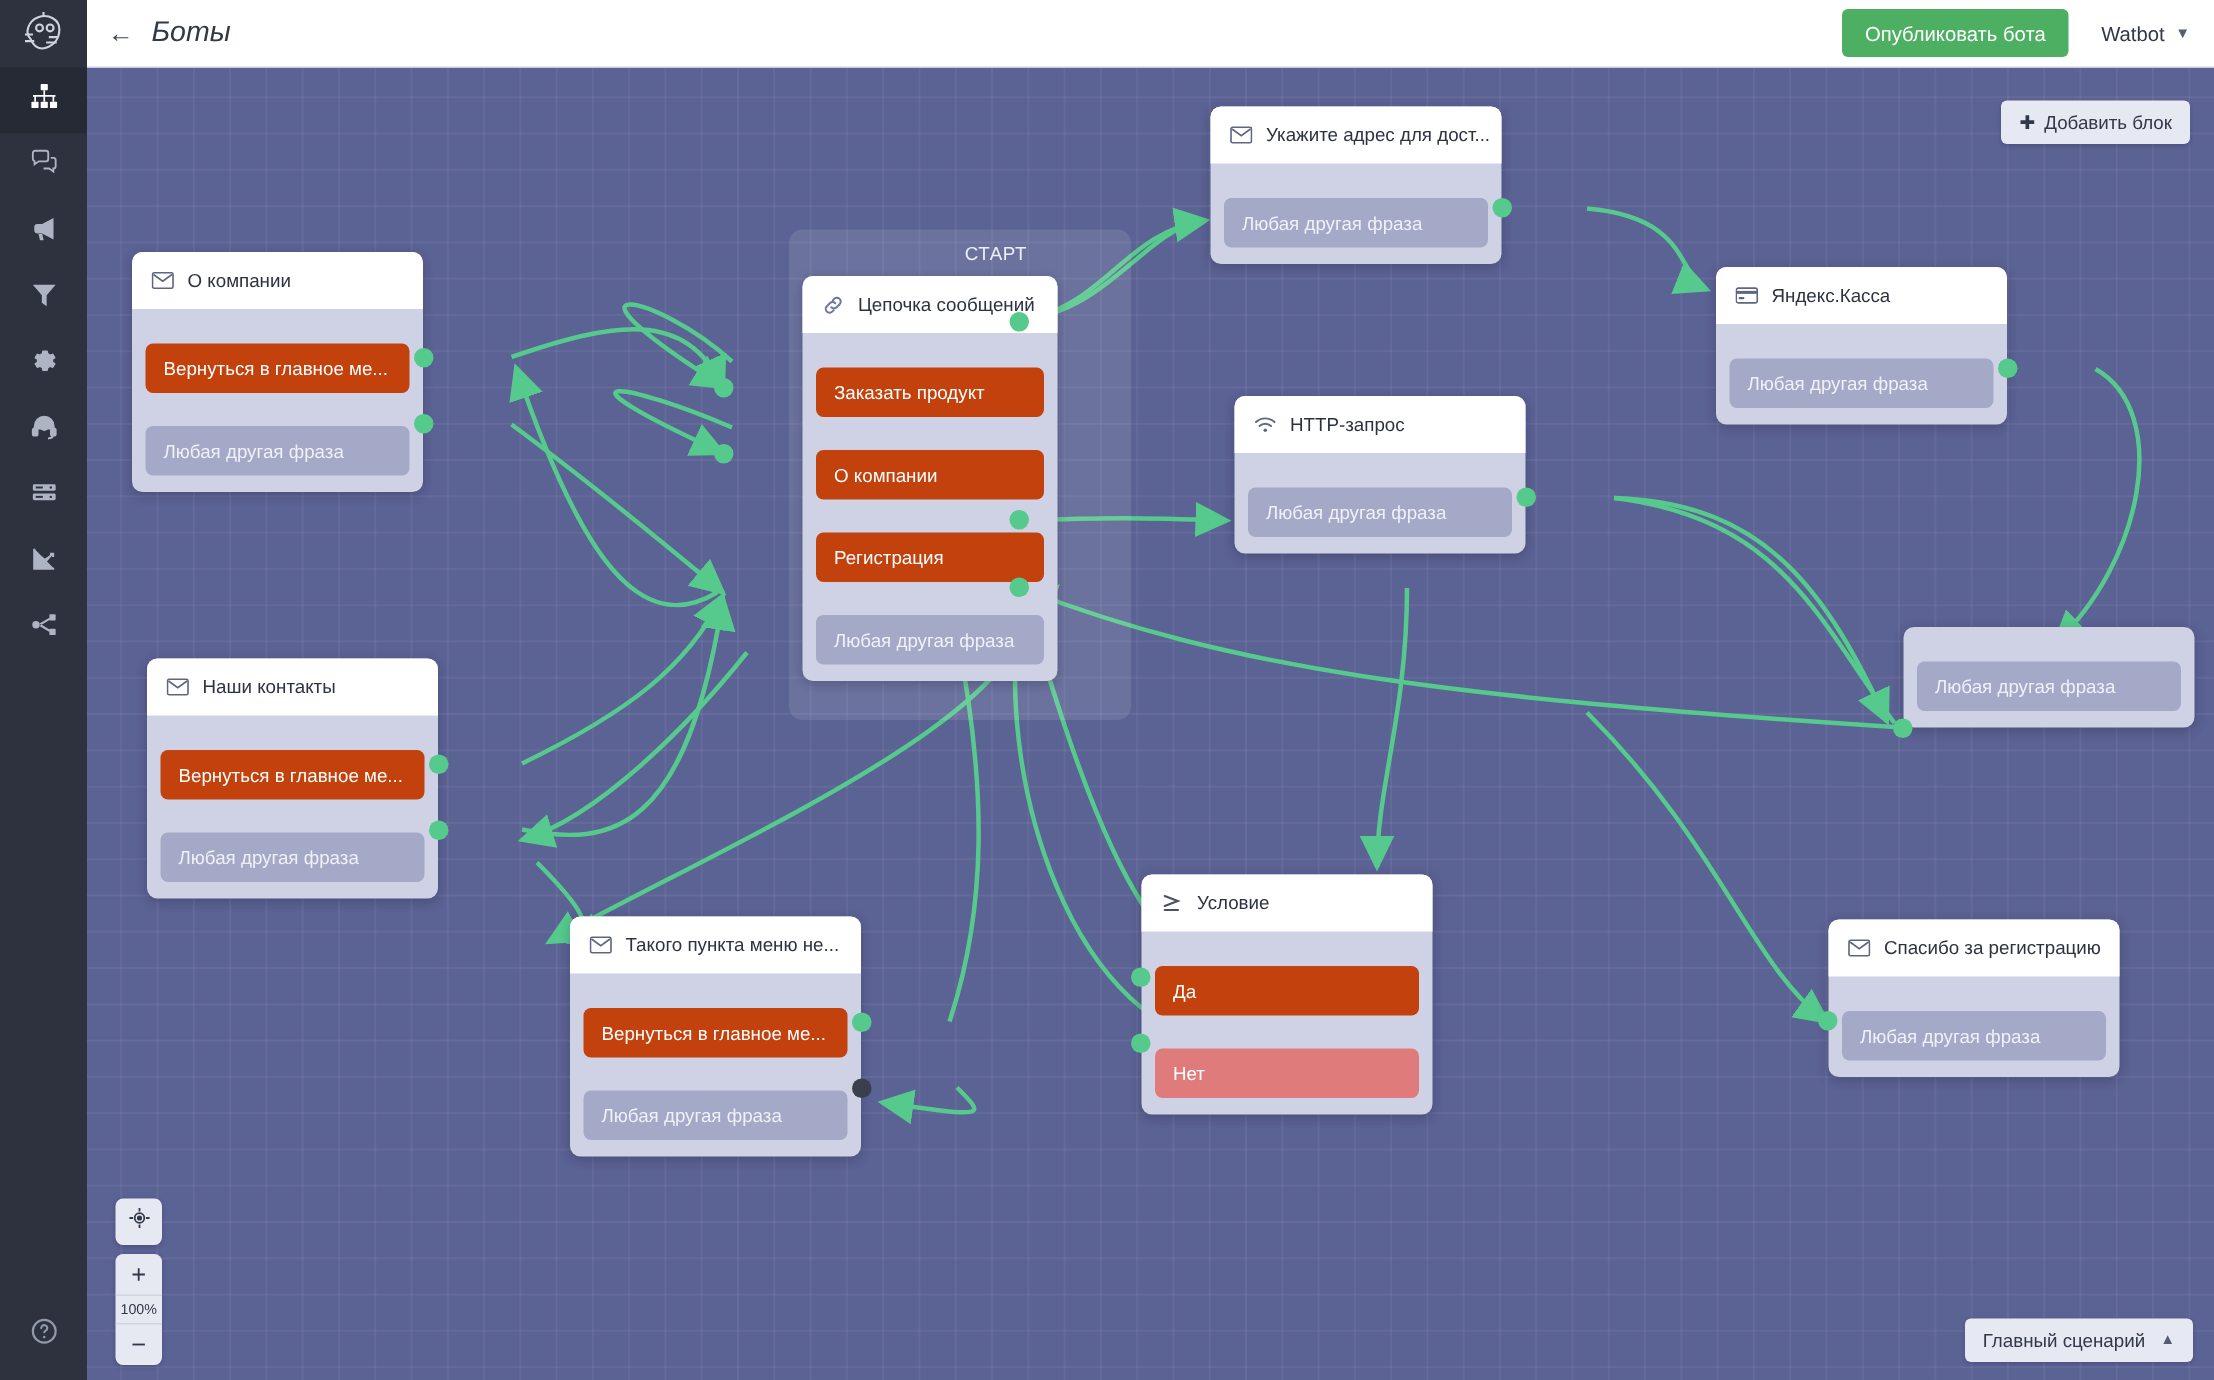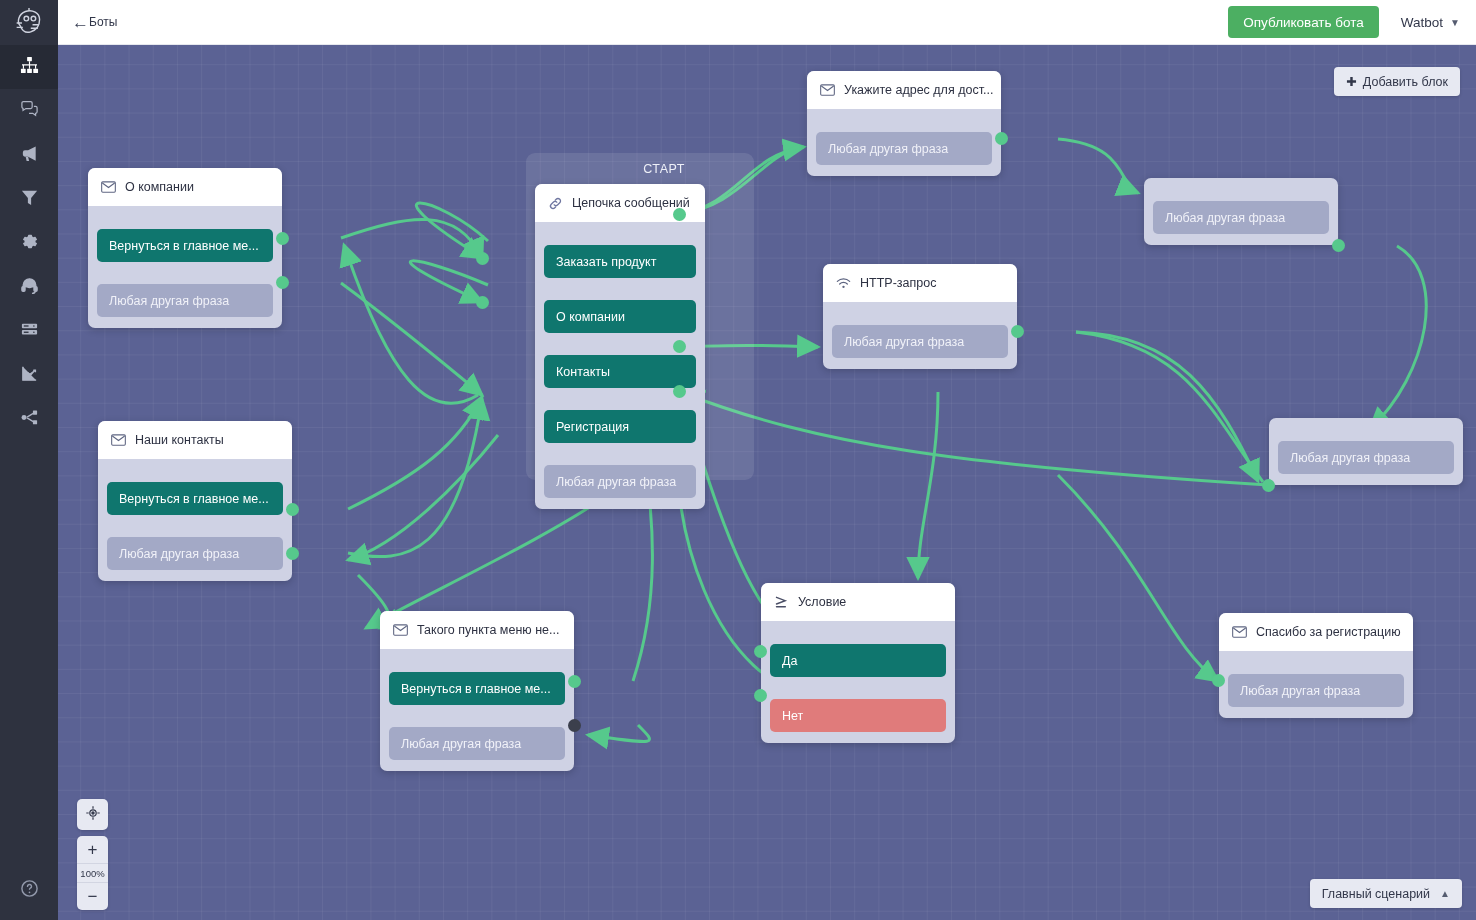--- a/index.html
+++ b/index.html
@@ -37,21 +37,21 @@
   
   .topbar {
     position: absolute; left: 58px; top: 0; width: 1418px; height: 45px;
     background: #ffffff; display: flex; align-items: center;
     z-index: 35; border-bottom: 1px solid #e6e8ee;
   }
   .back-arrow {
     margin-left: 14px; font-size: 17px; color: #3c4257; cursor: pointer;
     line-height: 1;
   }
-  .crumb { margin-left: 0; font-size: 12px; color: #2f3murky; }
+  .crumb { margin-left: 12px; font-size: 19px; color: #2f3murky; font-style: italic; }
   .crumb { color: #32374a; }
   .topbar-spacer { flex: 1; }
   .publish-btn {
     background: #4caf62; color: #fff; border: none; border-radius: 4px;
     height: 32px; padding: 0 15px; font-size: 13.5px; cursor: pointer;
     font-family: inherit;
   }
   .account {
     margin-left: 22px; margin-right: 16px; font-size: 13.5px; color: #32374a;
     display: flex; align-items: center; gap: 7px; cursor: pointer;
@@ -85,21 +85,21 @@
     white-space: nowrap; overflow: hidden;
   }
   .node-head .ic { flex: none; display: flex; align-items: center; color: #5f6682; }
   .node-body { padding: 9px 9px 11px 9px; display: flex; flex-direction: column; gap: 8px; }
   .btn-opt {
     height: 33px; border-radius: 5px; display: flex; align-items: center;
     padding: 0 12px; font-size: 12.5px; white-space: nowrap; overflow: hidden;
     cursor: pointer;
     margin-top: 14px;
   }
-  .btn-opt.dark   { background: #0f766e; color: #ffffff; }
+  .btn-opt.dark   { background: #c2410c; color: #ffffff; }
   .btn-opt.muted  { background: #a3a9c6; color: #f0f1f8; }
   .btn-opt.red    { background: #e07b7b; color: #ffffff; }
 
   
   .start-group {
     position: absolute; left: 468px; top: 108px; width: 228px; height: 327px;
     background: rgba(255,255,255,0.10); border-radius: 9px; z-index: 6;
   }
   .start-label {
     position: absolute; left: 468px; top: 117px; width: 228px;
@@ -341,21 +341,20 @@
           <svg viewBox="0 0 18 18" width="15" height="15" fill="none" stroke="#6f76a0" stroke-width="1.6" stroke-linecap="round">
               <path d="M7.4 10.6a3 3 0 004.3 0l2.4-2.4a3 3 0 10-4.3-4.3L8.7 5"></path>
               <path d="M10.6 7.4a3 3 0 00-4.3 0L3.9 9.8a3 3 0 104.3 4.3L9.3 13"></path>
             </svg>
         </span>
         <span>Цепочка сообщений</span>
       </div>
       <div class="node-body">
         <div class="btn-opt dark">Заказать продукт</div>
         <div class="btn-opt dark">О компании</div>
-        <div class="btn-opt dark">Контакты</div>
         <div class="btn-opt dark">Регистрация</div>
         <div class="btn-opt muted">Любая другая фраза</div>
       </div>
     </div>
     <div class="port" style="left:615px; top:163px;"></div>
     <div class="port" style="left:418px; top:207px;"></div>
     <div class="port" style="left:418px; top:251px;"></div>
     <div class="port" style="left:615px; top:295px;"></div>
     <div class="port" style="left:615px; top:340px;"></div>
 
@@ -370,21 +369,21 @@
         <span>О компании</span>
       </div>
       <div class="node-body">
         <div class="btn-opt dark">Вернуться в главное ме...</div>
         <div class="btn-opt muted">Любая другая фраза</div>
       </div>
     </div>
     <div class="port" style="left:218px; top:187px;"></div>
     <div class="port" style="left:218px; top:231px;"></div>
 
-    <div class="node" style="left:40px; top:376px;">
+    <div class="node" style="left:40px; top:394px;">
       <div class="node-head">
         <span class="ic">
           <svg viewBox="0 0 18 14" width="15" height="12" fill="none" stroke="#5f6682" stroke-width="1.3">
               <rect x="0.8" y="0.8" width="16.4" height="12.4" rx="1.3"></rect>
               <path d="M1.6 2.2L9 7.6l7.4-5.4"></path>
             </svg>
         </span>
         <span>Наши контакты</span>
       </div>
       <div class="node-body">
@@ -423,20 +422,30 @@
         </span>
         <span>Укажите адрес для дост...</span>
       </div>
       <div class="node-body">
         <div class="btn-opt muted">Любая другая фраза</div>
       </div>
     </div>
     <div class="port" style="left:937px; top:87px;"></div>
 
     <div class="node" style="left:1086px; top:133px;">
+      <div class="node-head">
+        <span class="ic">
+          <svg viewBox="0 0 18 13" width="15" height="12">
+              <rect x="0.6" y="0.6" width="16.8" height="11.8" rx="1.6" fill="none" stroke="#5f6682" stroke-width="1.3"></rect>
+              <rect x="0.6" y="2.8" width="16.8" height="2.4" fill="#5f6682"></rect>
+              <rect x="2.6" y="7.6" width="4.4" height="1.8" rx="0.5" fill="#5f6682"></rect>
+            </svg>
+        </span>
+        <span>Яндекс.Касса</span>
+      </div>
       <div class="node-body">
         <div class="btn-opt muted">Любая другая фраза</div>
       </div>
     </div>
     <div class="port" style="left:1274px; top:194px;"></div>
 
     <div class="node" style="left:765px; top:219px;">
       <div class="node-head">
         <span class="ic">
           <svg viewBox="0 0 18 14" width="15" height="13" fill="none" stroke="#5f6682" stroke-width="1.5" stroke-linecap="round">

